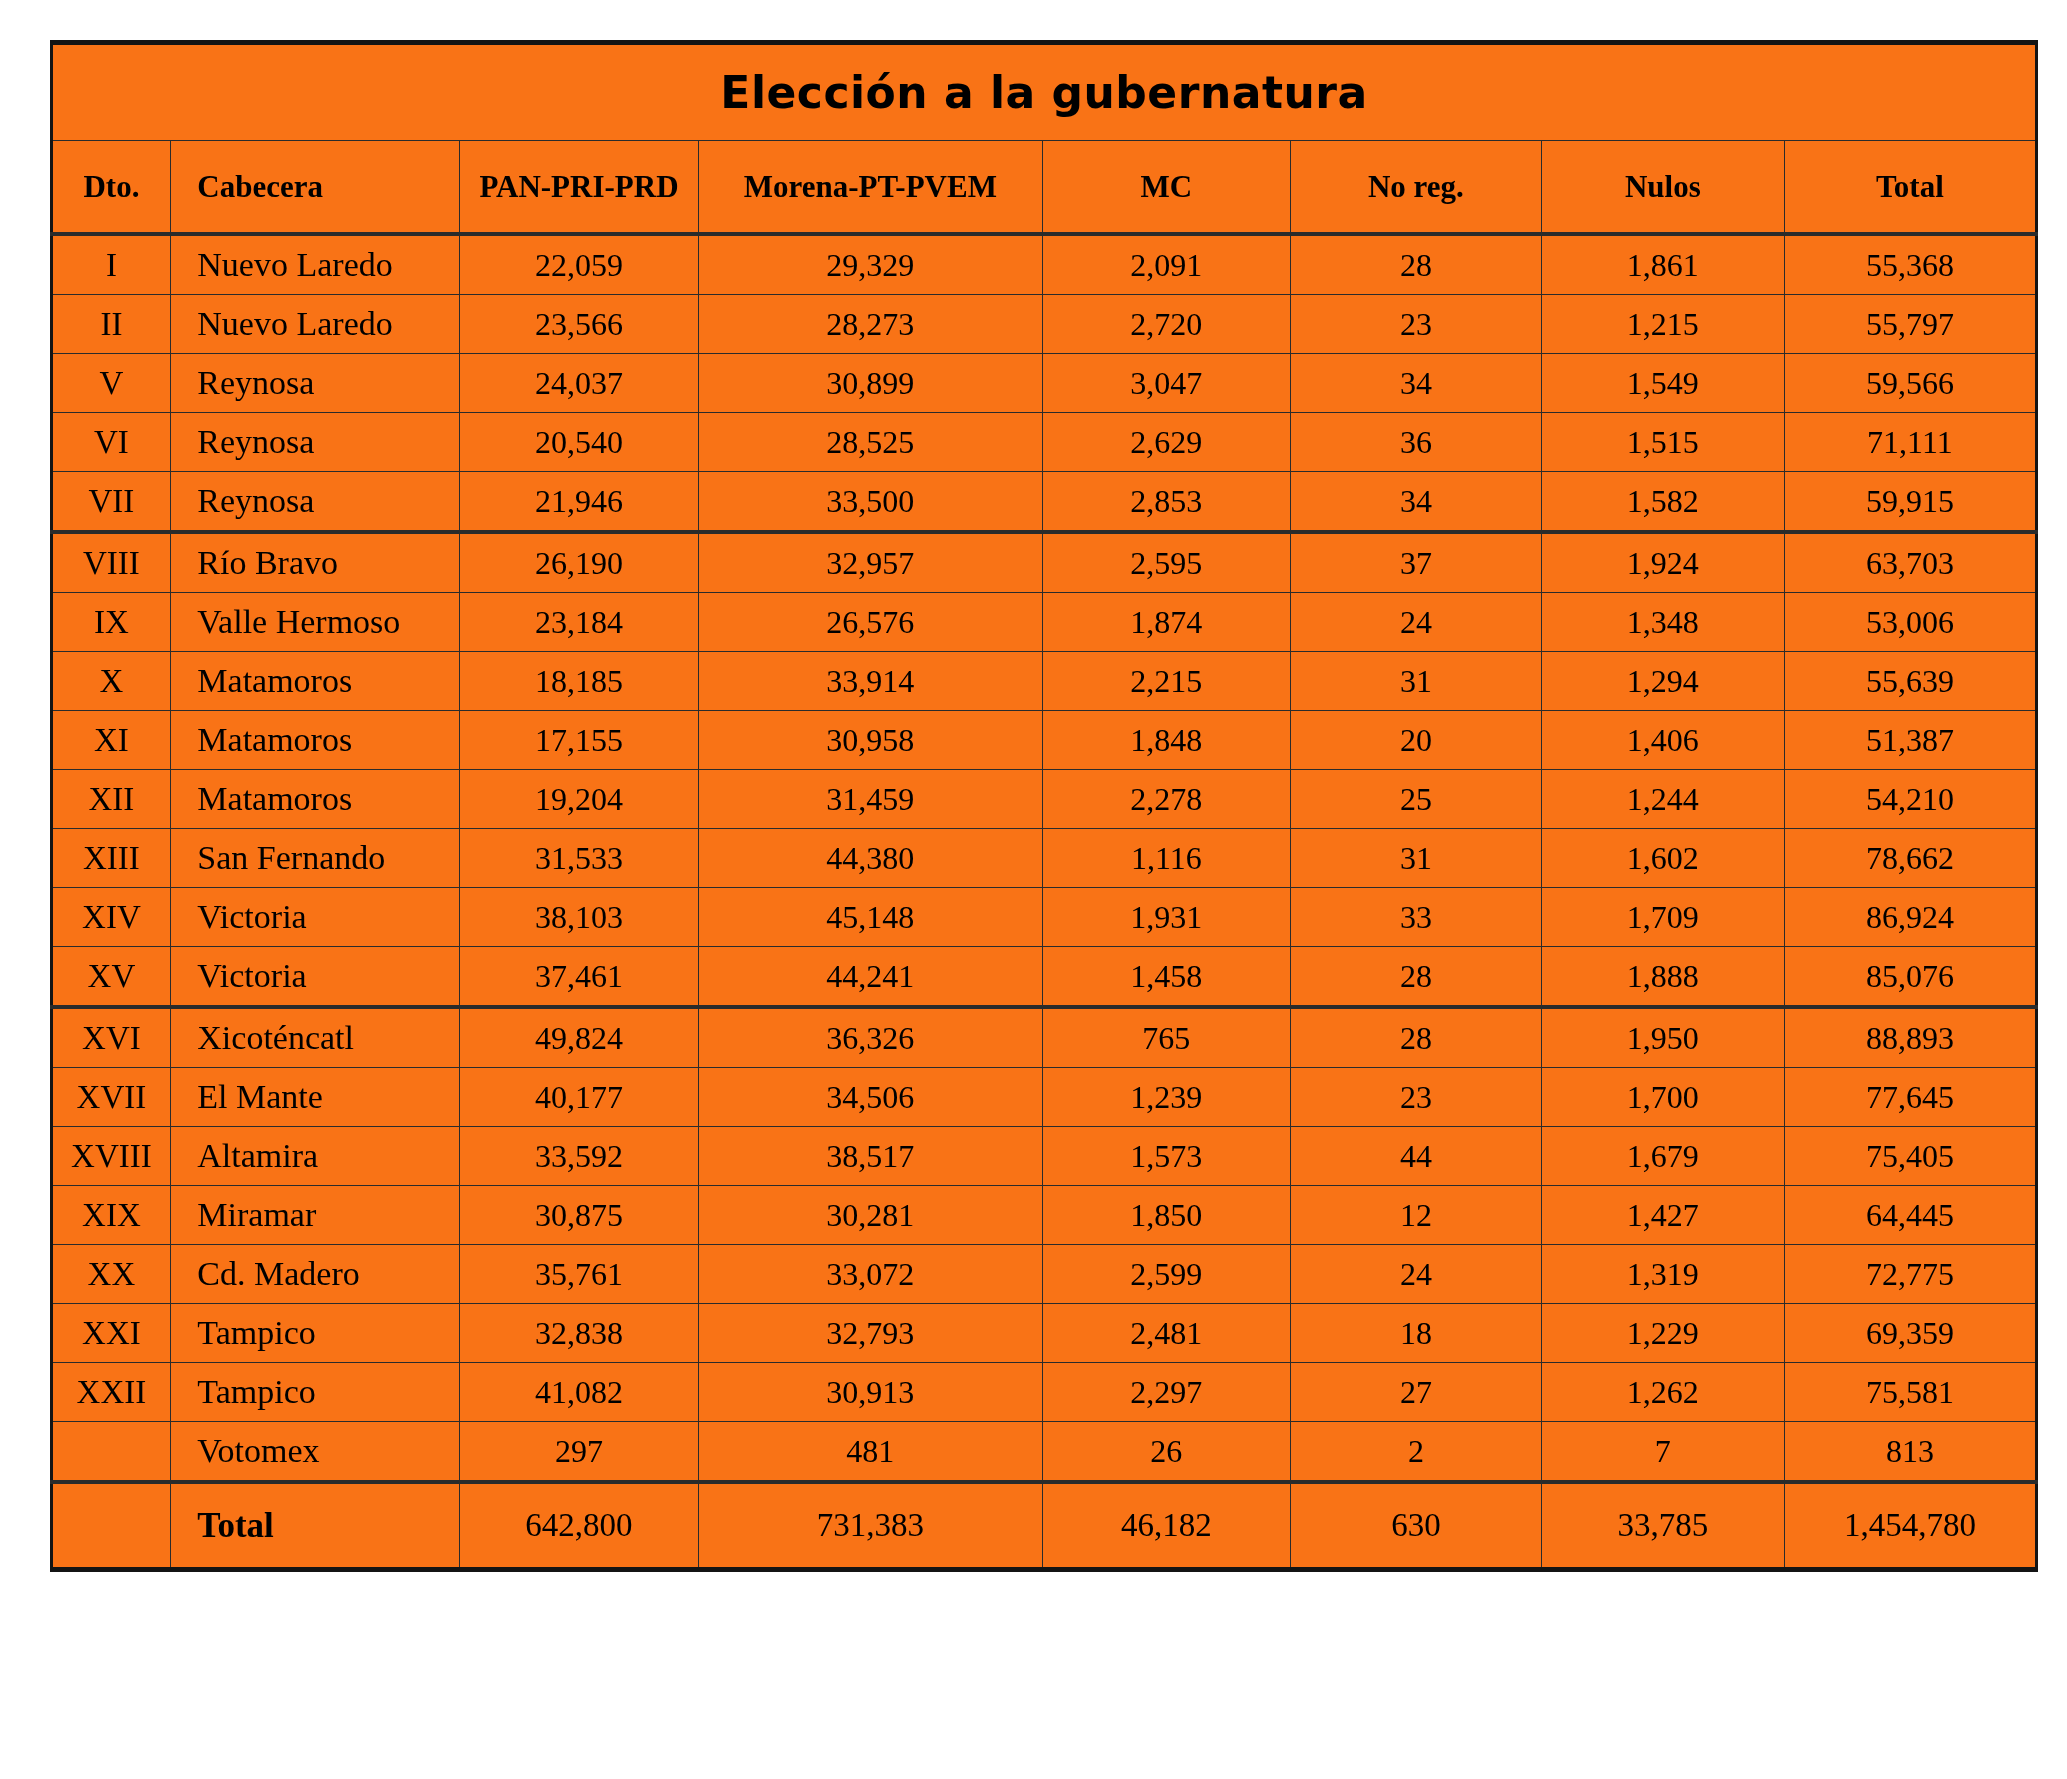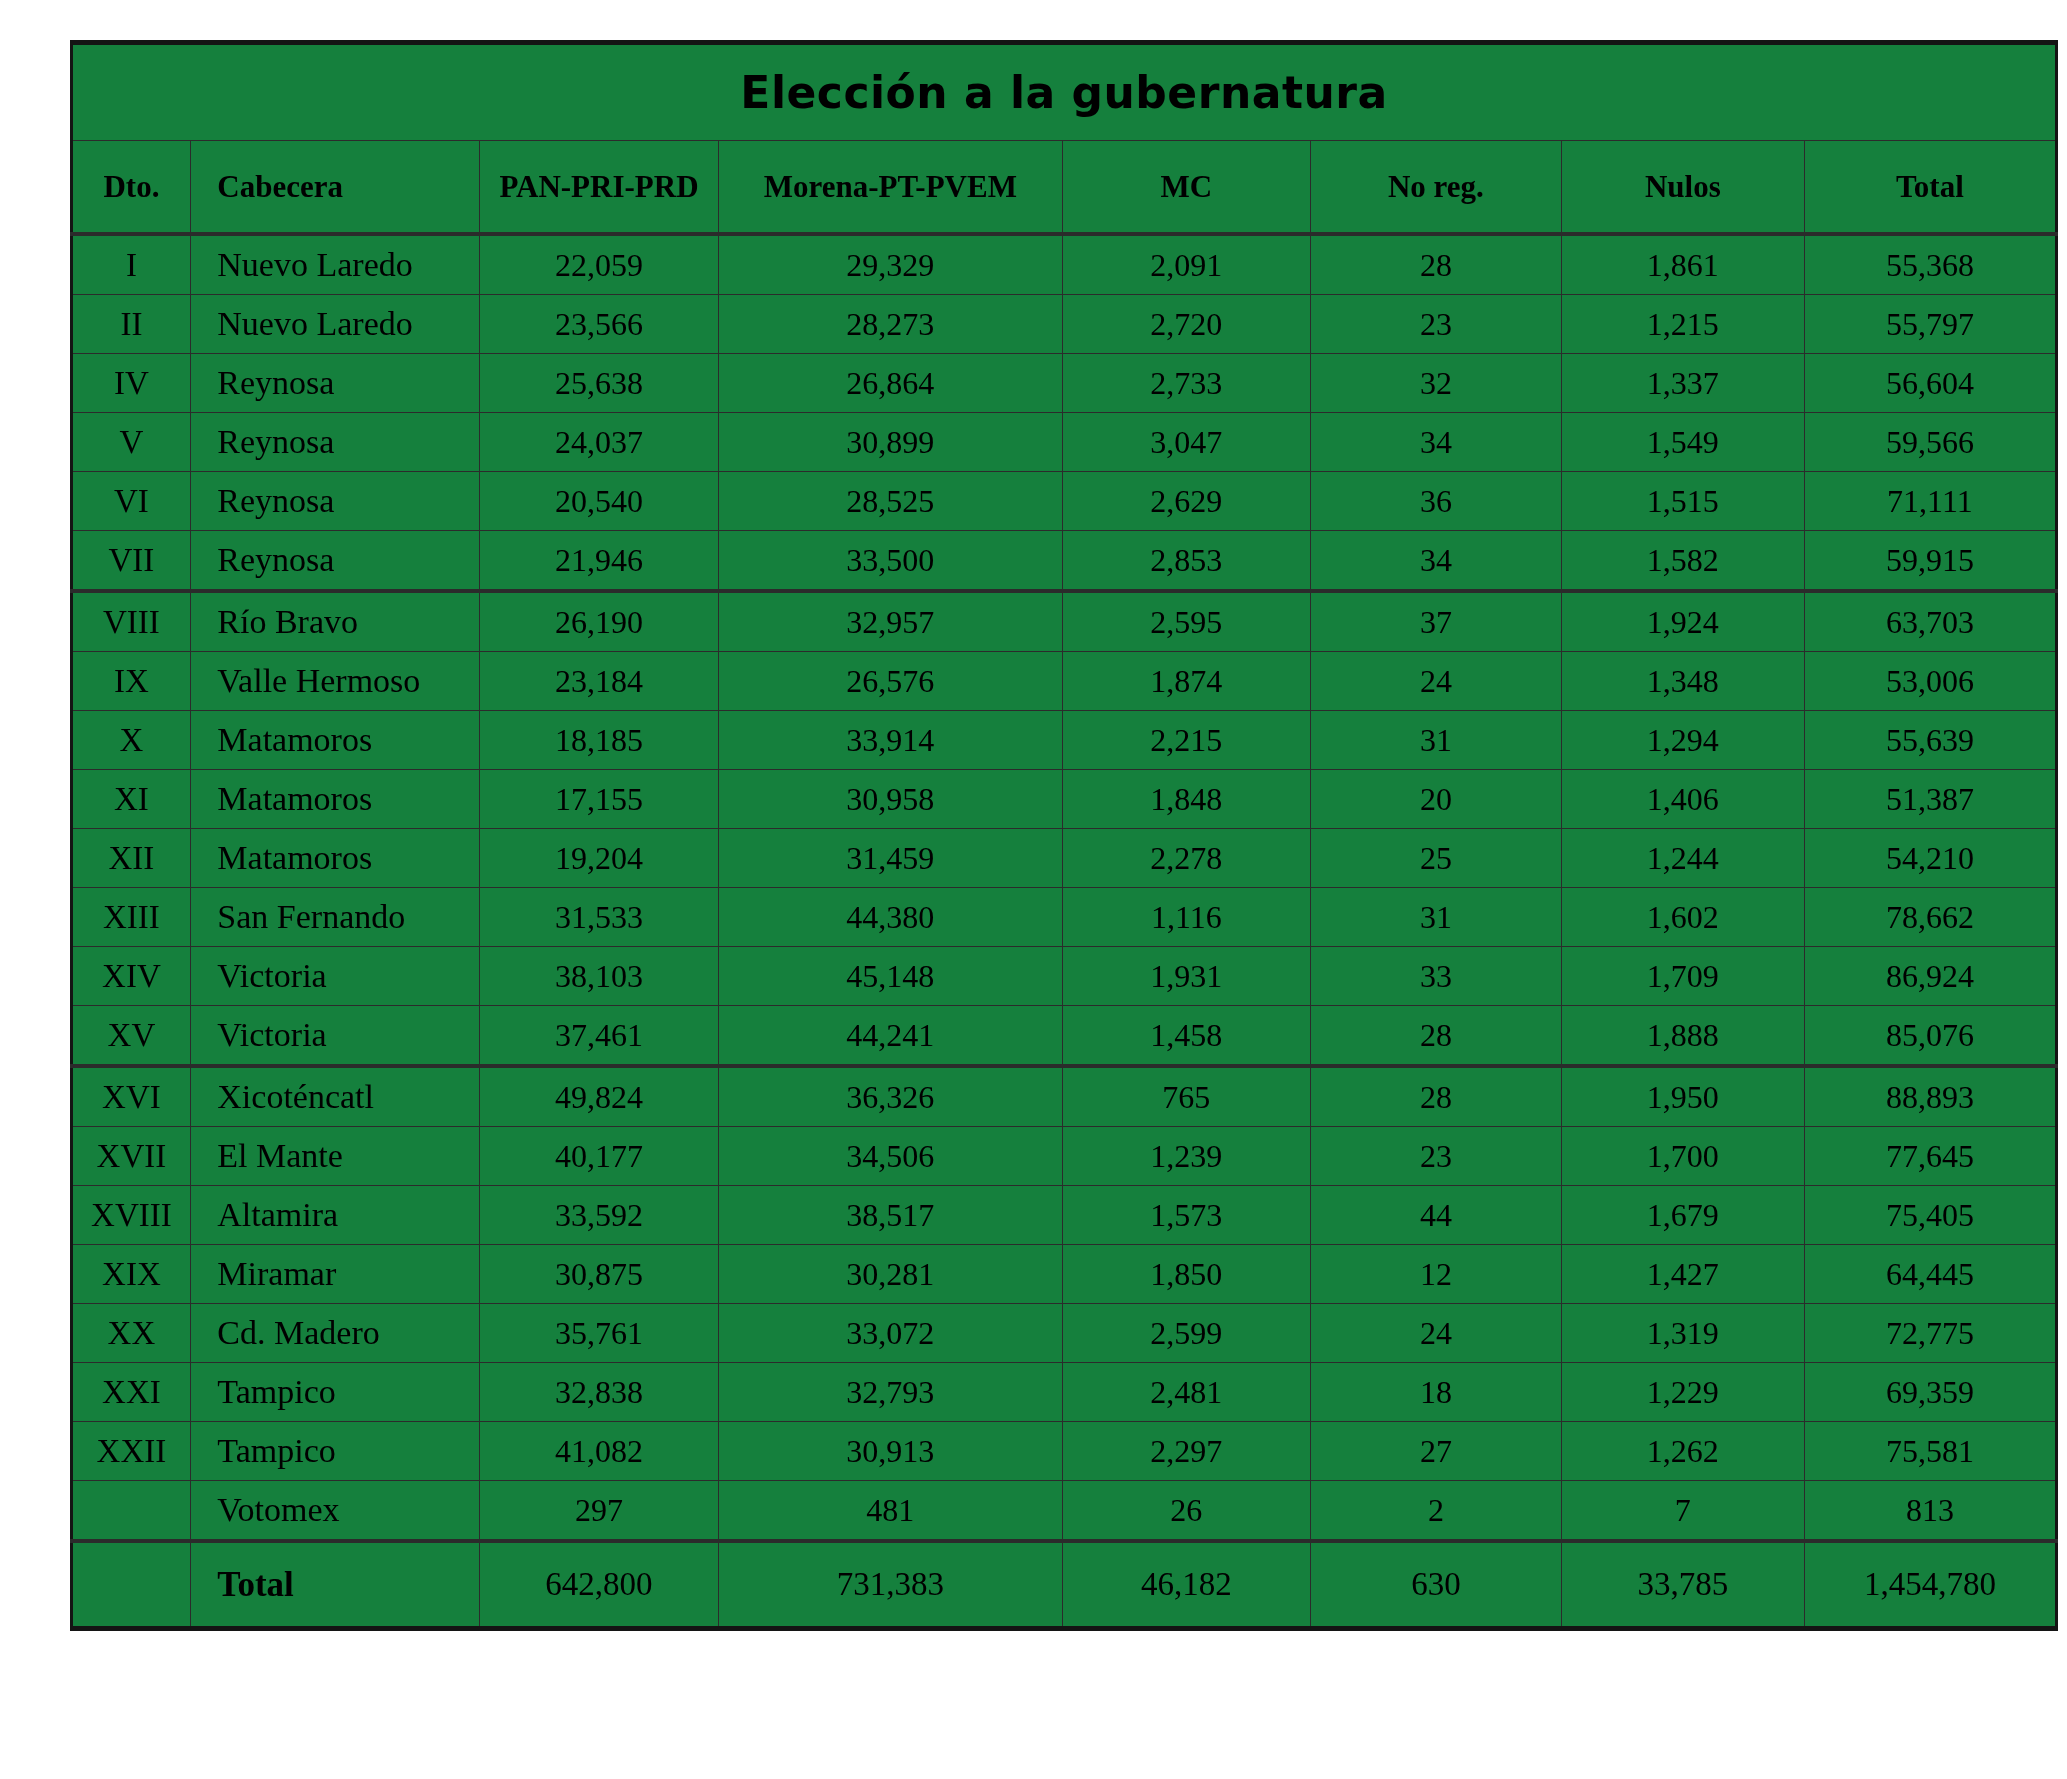--- a/index.html
+++ b/index.html
@@ -6,26 +6,26 @@
   .sheet{
     position:relative;
     width:2068px;
     height:1779px;
     background:#ffffff;
     font-family:"Liberation Serif", serif;
     color:#000;
   }
   table.results{
     position:absolute;
-    left:70px;
+    left:50px;
     top:40px;
     width:1988px;
     border-collapse:collapse;
     table-layout:fixed;
-    background:#15803d;
+    background:#f97316;
   }
   table.results{border:3.8px solid #141414;border-top-width:5.7px;border-bottom-width:5.7px;}
   table.results th, table.results td{
     border:1.9px solid #2b2b2b;
     padding:0;
     overflow:hidden;
     white-space:nowrap;
   }
   tr.title-row th{
     height:95px;
@@ -120,30 +120,20 @@
           <td class="dto-cell">II</td>
           <td class="cabecera-cell">Nuevo Laredo</td>
           <td class="value-cell">23,566</td>
           <td class="value-cell">28,273</td>
           <td class="value-cell">2,720</td>
           <td class="value-cell">23</td>
           <td class="value-cell">1,215</td>
           <td class="value-cell">55,797</td>
         </tr>
         <tr class="data-row">
-          <td class="dto-cell">IV</td>
-          <td class="cabecera-cell">Reynosa</td>
-          <td class="value-cell">25,638</td>
-          <td class="value-cell">26,864</td>
-          <td class="value-cell">2,733</td>
-          <td class="value-cell">32</td>
-          <td class="value-cell">1,337</td>
-          <td class="value-cell">56,604</td>
-        </tr>
-        <tr class="data-row">
           <td class="dto-cell">V</td>
           <td class="cabecera-cell">Reynosa</td>
           <td class="value-cell">24,037</td>
           <td class="value-cell">30,899</td>
           <td class="value-cell">3,047</td>
           <td class="value-cell">34</td>
           <td class="value-cell">1,549</td>
           <td class="value-cell">59,566</td>
         </tr>
         <tr class="data-row">

